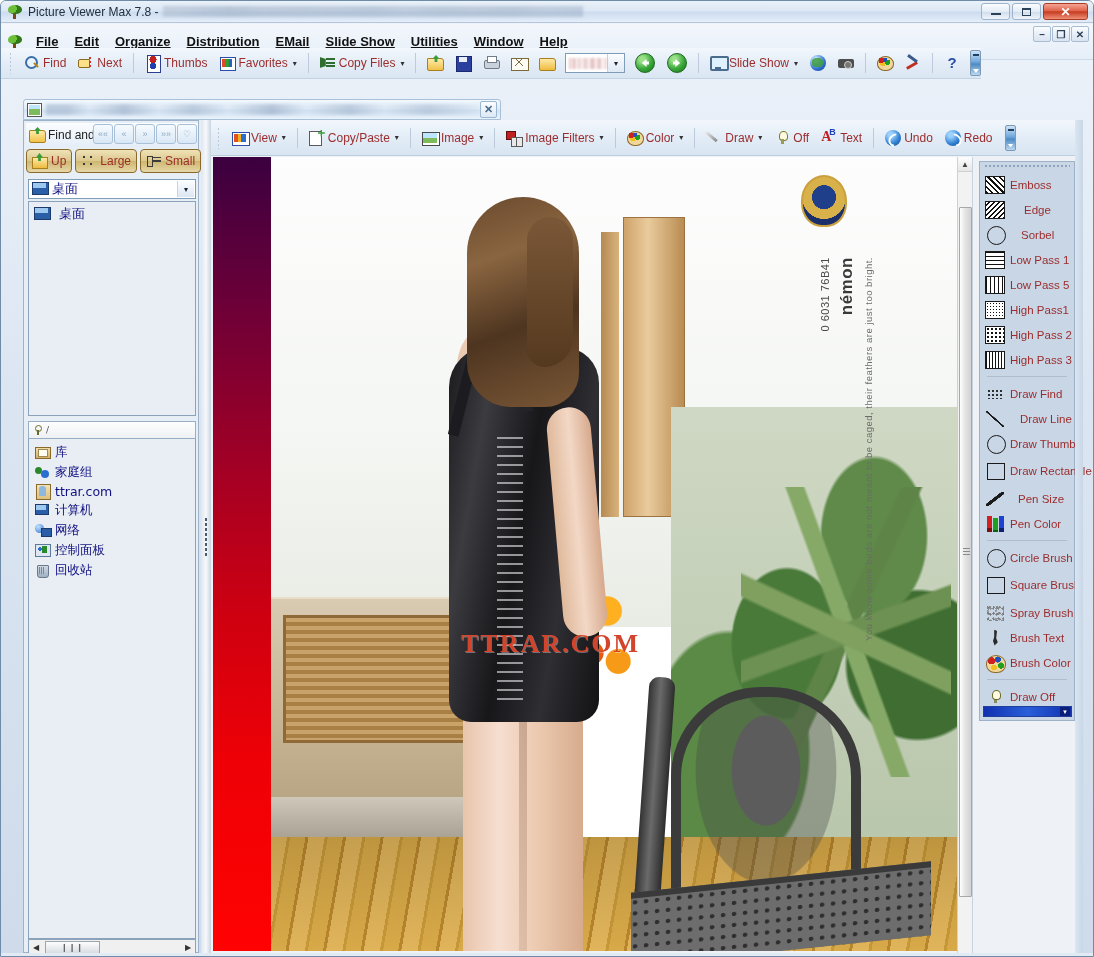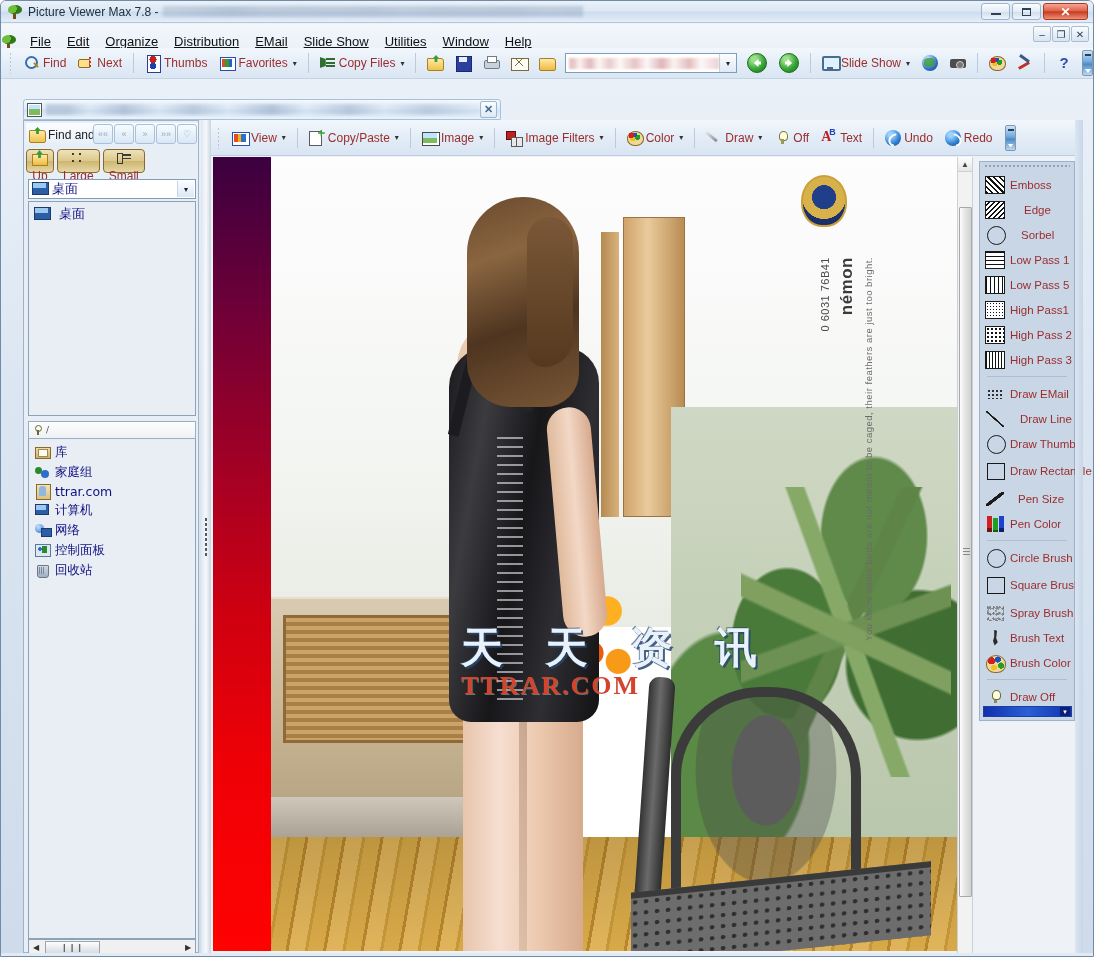--- a/index.html
+++ b/index.html
@@ -73,37 +73,38 @@
     border-color:#a93a22; color:#ffffff; font-weight:bold;
   }
   .winbtn .glyph-min { display:block; width:10px; height:2px; background:#2b4157; margin-top:5px; }
   .winbtn .glyph-max { display:block; width:9px; height:8px; border:1px solid #2b4157; border-top-width:2px; }
   .winbtn.close .glyph-x { font-size:12px; font-weight:bold; }
 
   
   #menu-bar {
     position:absolute; left:0; top:23px; width:1092px; height:36px;
     background: linear-gradient(180deg,#f3f7fc 0%, #e6eef8 100%);
-    display:flex; align-items:center; 
+    display:flex; align-items:center; padding-left:6px;
     border-bottom: 1px solid #ccd9e8;
+    font-weight: bold;
   }
   .menu-item {
     padding: 2px 8px; font-size: 13px; color:#111111; cursor:default; white-space:nowrap;
   }
   .menu-item u { text-decoration: underline; }
   #menu-right { position:absolute; right:4px; top:2px; display:flex; gap:1px; }
   .mdi-btn {
     width:18px; height:16px; border:1px solid #a9bdd2; border-radius:2px;
     background: linear-gradient(180deg,#fbfdff 0%, #e6eef7 55%, #dae5f1 100%);
     font-size:10px; color:#2b3f54; display:flex; align-items:center; justify-content:center;
   }
 
   
   #toolbar-main {
-    position:absolute; left:0; top:47px; width:1092px; height:31px;
+    position:absolute; left:0; top:47px; width:980px; height:31px;
     background: linear-gradient(180deg,#f2f7fc 0%, #e4edf7 50%, #dae6f3 100%);
     border-bottom:1px solid #c3d3e4;
     display:flex; align-items:center; padding-left:8px;
   }
   .tb-grip {
     width:4px; height:22px; margin-right:5px; flex:0 0 auto;
     background-image: radial-gradient(#b9c8d8 40%, transparent 41%);
     background-size: 3px 4px;
   }
   .tb-btn {
@@ -263,21 +264,21 @@
     display:flex;align-items:center;justify-content:center;
     font-size:9px;color:#8fa9c2; flex:0 0 auto;
   }
   #navgroup { position:absolute; right:1px; top:1px; display:flex; gap:1px; }
 
   #sizebar { position:absolute; left:2px; top:28px; width:172px; height:26px; display:flex; gap:3px; }
   .size-btn {
     height:24px; border:1px solid #8a6a2a; border-radius:4px;
     background:linear-gradient(180deg,#efe2b8 0%, #dcc88c 50%, #cdb66f 51%, #e7d7a8 100%);
     display:flex;align-items:center;gap:3px;padding:0 5px;
-    font-size:12px;color:#9b2d2d;white-space:nowrap;flex-direction:column;
+    font-size:12px;color:#9b2d2d;white-space:nowrap;
   }
   .ic-up::before{content:"";position:absolute;left:0;top:4px;width:14px;height:10px;background:linear-gradient(180deg,#ffe9a8,#eebb3f);border:1px solid #a8801e;}
   .ic-up::after{content:"";position:absolute;left:4px;top:0px;width:7px;height:8px;background:#3a9d3a;clip-path:polygon(50% 0,100% 55%,70% 55%,70% 100%,30% 100%,30% 55%,0 55%);}
   .ic-large::before{content:"";position:absolute;left:1px;top:2px;width:13px;height:11px;
     background-image: radial-gradient(circle at 2px 2px,#3a3a3a 0 1.4px,transparent 1.5px),
                       radial-gradient(circle at 9px 2px,#3a3a3a 0 1.4px,transparent 1.5px),
                       radial-gradient(circle at 2px 9px,#3a3a3a 0 1.4px,transparent 1.5px),
                       radial-gradient(circle at 9px 9px,#3a3a3a 0 1.4px,transparent 1.5px);}
   .ic-large::after{content:"";position:absolute;left:4px;top:3px;width:9px;height:9px;
     background-image:linear-gradient(90deg,#3a3a3a 0 3px,transparent 3px 100%);background-size:100% 3px;background-repeat:repeat-y;opacity:0;}
@@ -959,21 +960,20 @@
         <div class="ph-head"></div>
         <div class="ph-hair"></div>
         <div class="ph-hair-front"></div>
 
         <div class="ph-badge"></div>
         <div class="ph-vtext" id="ph-vtext-brand">némon</div>
         <div class="ph-vtext" id="ph-vtext-code">0 6031 76B41</div>
         <div class="ph-vtext" id="ph-vtext-quote">You know some birds are not meant to be caged, their feathers are just too bright.</div>
 
         <div id="watermark">
-          <div id="wm-cn">天 天 资 讯</div>
           <div id="wm-en">TTRAR.COM</div>
         </div>
       </div>
     </div>
   </div>
 
   <div id="viewport-vscroll">
     <div class="sc-btn">▲</div>
     <div class="sc-thumb"></div>
   </div>
@@ -1011,21 +1011,21 @@
     </div>
     <div class="rp-row">
       <span class="sw sw-hp3"></span>
       <span>High Pass 3</span>
     </div>
 
     <div class="rp-sep"></div>
 
     <div class="rp-row">
       <span class="sw sw-none sw-point"></span>
-      <span>Draw EMail</span>
+      <span>Draw Find</span>
     </div>
     <div class="rp-row">
       <span class="sw sw-none sw-line"></span>
       <span style="margin-left:10px;">Draw Line</span>
     </div>
     <div class="rp-row">
       <span class="sw sw-none sw-circle"></span>
       <span>Draw Thumbs</span>
     </div>
     <div class="rp-row two-line">

